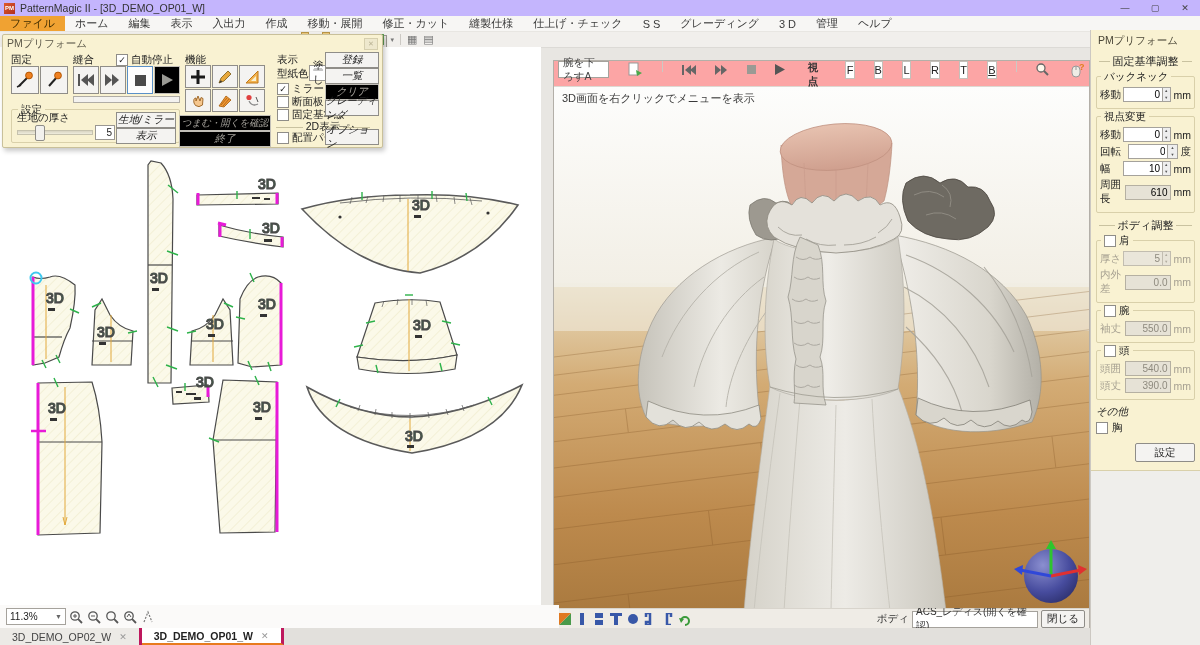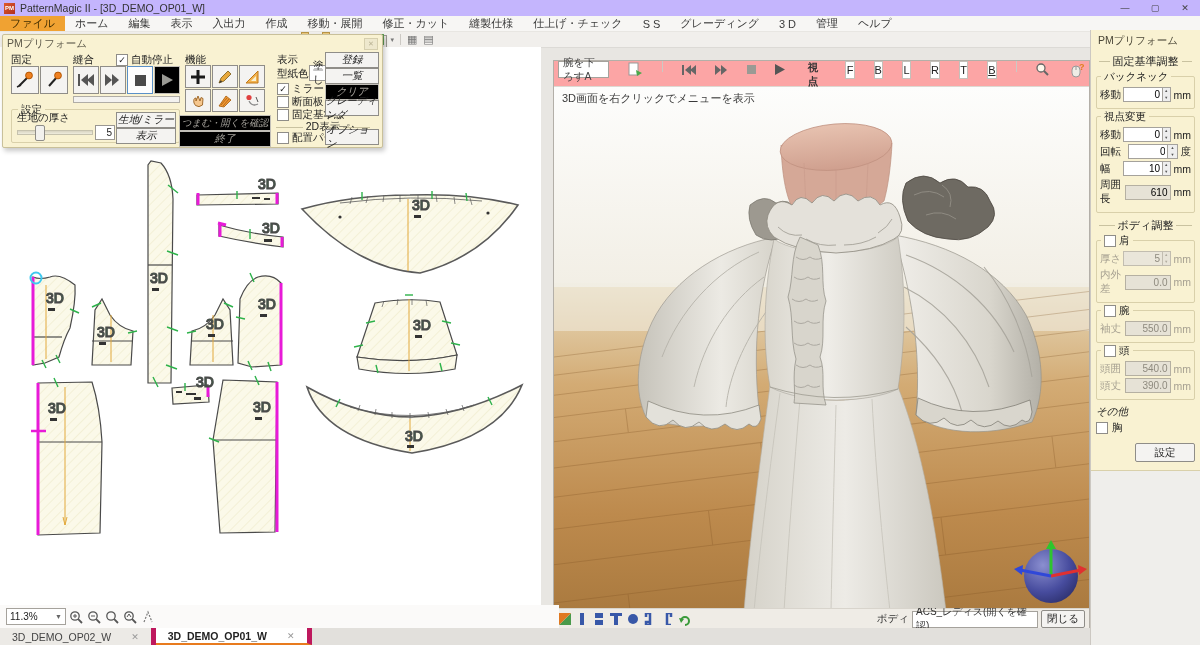--- a/index.html
+++ b/index.html
@@ -100,21 +100,21 @@
   .funit{margin-left:3px;color:#222;}
   .dis .funit{color:#a6a091;}
   .setbtn{display:block;margin:8px 0 0 auto;width:58px;height:17px;background:#f4f3f1;border:1px solid #8f8d88;
           border-radius:2px;font-size:10.5px;display:flex;align-items:center;justify-content:center;}
   
   .statusbar{position:absolute;left:0;top:605px;width:553px;height:23px;background:#fbfaf9;display:flex;align-items:center;gap:2px;padding-left:6px;}
   .zoomsel{width:52px;height:15px;background:#fff;border:1px solid #a5a29c;display:flex;align-items:center;font-size:10px;padding:0 3px;}
   .zoomsel .arr{margin-left:auto;font-size:7px;color:#666;}
   .mag{width:16px;height:16px;display:flex;align-items:center;justify-content:center;}
   .tabbar{position:absolute;left:0;top:628px;width:1090px;height:17px;background:#e2e0dc;display:flex;align-items:stretch;}
-  .tab{display:flex;align-items:center;gap:20px;padding:2px 12px;font-size:10.5px;color:#444;background:#eceae6;border-right:5px solid #be185d;}
+  .tab{display:flex;align-items:center;gap:8px;padding:2px 12px;font-size:10.5px;color:#444;background:#eceae6;border-right:3px solid #be185d;}
   .tab .x{color:#999;font-size:9px;}
   .tab.active{background:#fff;font-weight:bold;color:#222;border-bottom:2px solid #e87b1e;}
 </style>
 </head>
 <body>
 
 <div class="titlebar">
   <div class="appico">PM</div>
   <div class="wtitle">PatternMagic II - [3D_DEMO_OP01_W]</div>
   <div class="wbtns">

